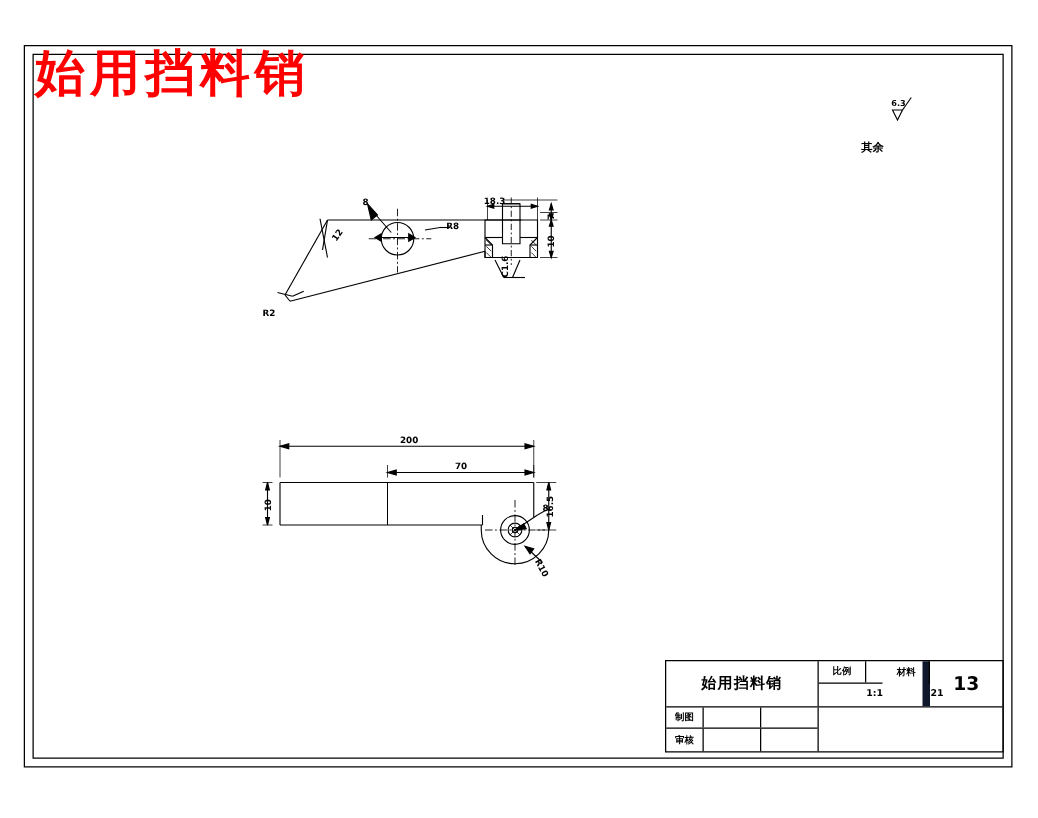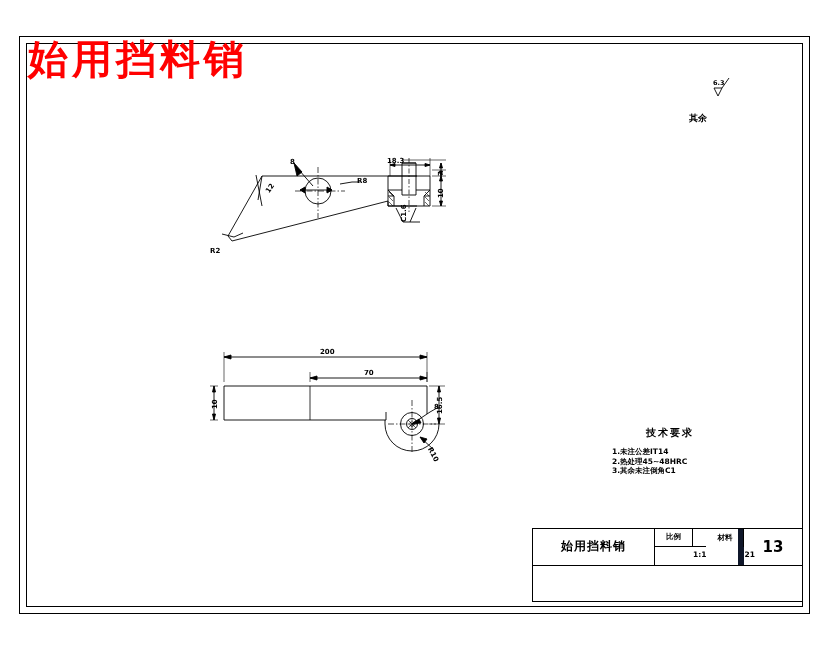--- a/index.html
+++ b/index.html
@@ -409,39 +409,45 @@
   <div class="lbl" style="left:320px; top:348px;">200</div>
   <div class="lbl" style="left:364px; top:369px;">70</div>
   <div class="lbl rot90" style="left:211px; top:409px;">10</div>
   <div class="lbl rot90" style="left:436px; top:414px;">16.5</div>
   <div class="lbl rot60" style="left:433px; top:446px;">R10</div>
   <div class="lbl" style="left:434px; top:403px;">8</div>
 
   <div id="remainder-note">其余</div>
   <div id="remainder-val">6.3</div>
 
-  <div id="tech-req">
-    <div class="tr-title">技术要求</div>
-    <div class="tr-line">1.未注公差IT14</div>
-    <div class="tr-line">2.热处理45~48HRC</div>
-    <div class="tr-line">3.其余未注倒角C1</div>
-  </div>
 
   <div id="title-block">
     <div id="tb-top">
       <div class="tb-partname">始用挡料销</div>
       <div class="tb-pairs">
         <div class="tb-pair-row top">
           <div class="tb-key">比例</div>
           <div class="tb-val">1:1</div>
         </div>
         <div class="tb-pair-row">
           <div class="tb-key">材料</div>
           <div class="tb-val">21</div>
         </div>
       </div>
       <div class="tb-qty">13</div>
     </div>
     <div id="tb-bottom">
+      <div class="tb-sigcol">
+        <div class="tb-sigrow top">
+          <div class="tb-siglabel">制图</div>
+          <div class="tb-sigblank divider"></div>
+          <div class="tb-sigblank"></div>
+        </div>
+        <div class="tb-sigrow">
+          <div class="tb-siglabel">审核</div>
+          <div class="tb-sigblank divider"></div>
+          <div class="tb-sigblank"></div>
+        </div>
+      </div>
     </div>
   </div>
 
 </div>
 
 </body></html>

